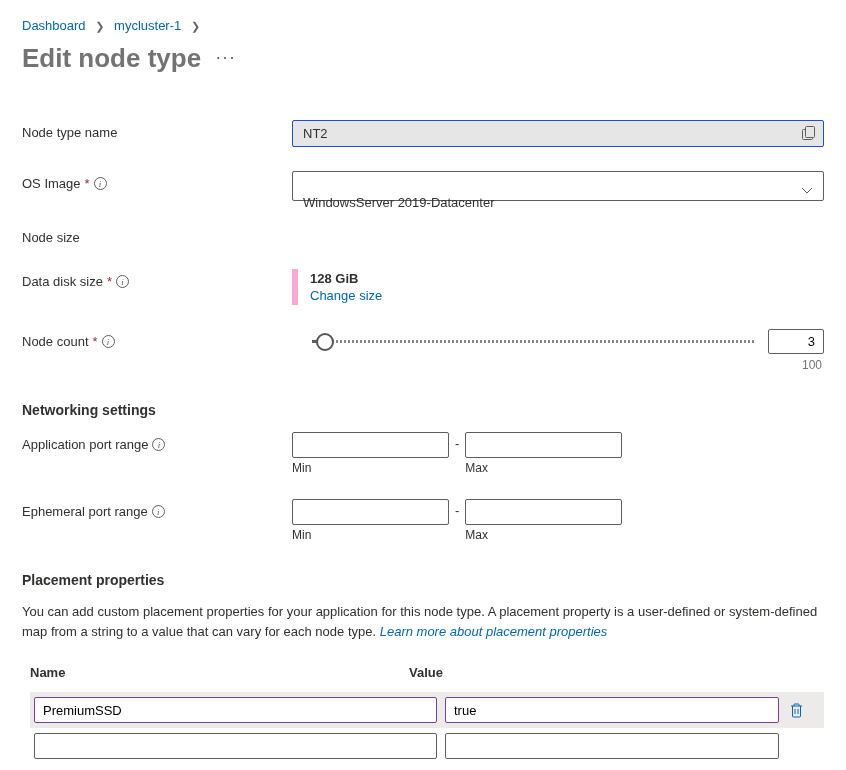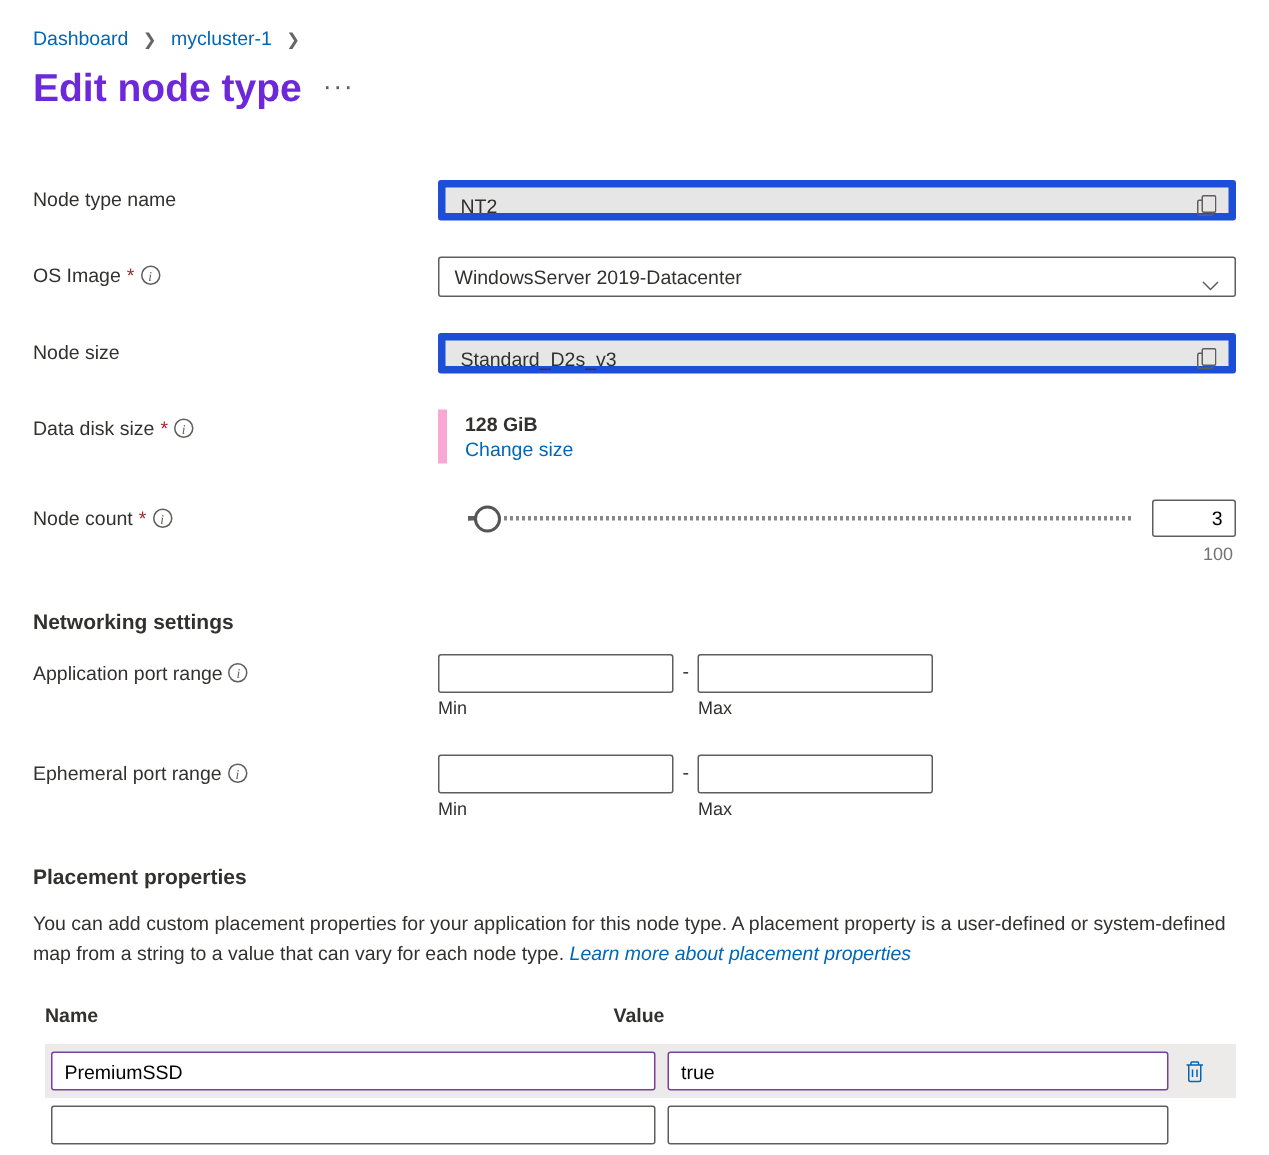--- a/index.html
+++ b/index.html
@@ -26,21 +26,21 @@
     }
     .title-row {
       display: flex;
       align-items: center;
       gap: 14px;
       margin-bottom: 46px;
     }
     h1 {
       font-size: 26px;
       font-weight: 600;
-      color: #6d28d9;
+      color: #737373;
     }
     .more-dots {
       font-size: 18px;
       letter-spacing: 1px;
       color: #605e5c;
       cursor: pointer;
       padding-bottom: 2px;
     }
     .form-row {
       display: flex;
@@ -70,40 +70,40 @@
       font-style: italic;
       font-family: Georgia, serif;
       cursor: pointer;
     }
     .form-control {
       flex: 1;
     }
     .readonly-box {
       position: relative;
       background: #e6e6e6;
-      border: 5px solid #1d4ed8;
+      border: 1px solid #1d4ed8;
       border-radius: 2px;
       padding: 5px 32px 5px 10px;
       font-size: 13px;
       color: #323130;
       height: 27px;
     }
     .copy-icon {
       position: absolute;
       right: 8px;
       top: 5px;
       cursor: pointer;
       color: #605e5c;
     }
     .select-box {
       position: relative;
       background: #fff;
       border: 1px solid #605e5c;
       border-radius: 2px;
-      padding: 5px 32px 5px 10px;
+      padding: 23px 32px 5px 10px;
       font-size: 13px;
       color: #323130;
       height: 27px;
       cursor: pointer;
     }
     .chevron-down {
       position: absolute;
       right: 10px;
       top: 10px;
     }
@@ -308,31 +308,20 @@
           </svg>
       </span>
     </div>
   </div>
 </div>
 
 <div class="form-row">
   <div class="form-label">
     <span>Node size</span>
   </div>
-  <div class="form-control">
-    <div class="readonly-box">
-      <span>Standard_D2s_v3</span>
-      <span class="copy-icon">
-        <svg width="13" height="14" viewBox="0 0 13 14" fill="none" stroke="currentColor" stroke-width="1">
-            <rect x="3.5" y="0.5" width="9" height="11" rx="1"></rect>
-            <path d="M3.5 3.5 H1.5 a1 1 0 0 0 -1 1 v8 a1 1 0 0 0 1 1 h8 a1 1 0 0 0 1 -1 v-1"></path>
-          </svg>
-      </span>
-    </div>
-  </div>
 </div>
 
 <div class="form-row">
   <div class="form-label">
     <span>Data disk size</span>
     <span class="required">*</span>
     <span class="info-icon">i</span>
   </div>
   <div class="form-control">
     <div class="disk-size-block">

